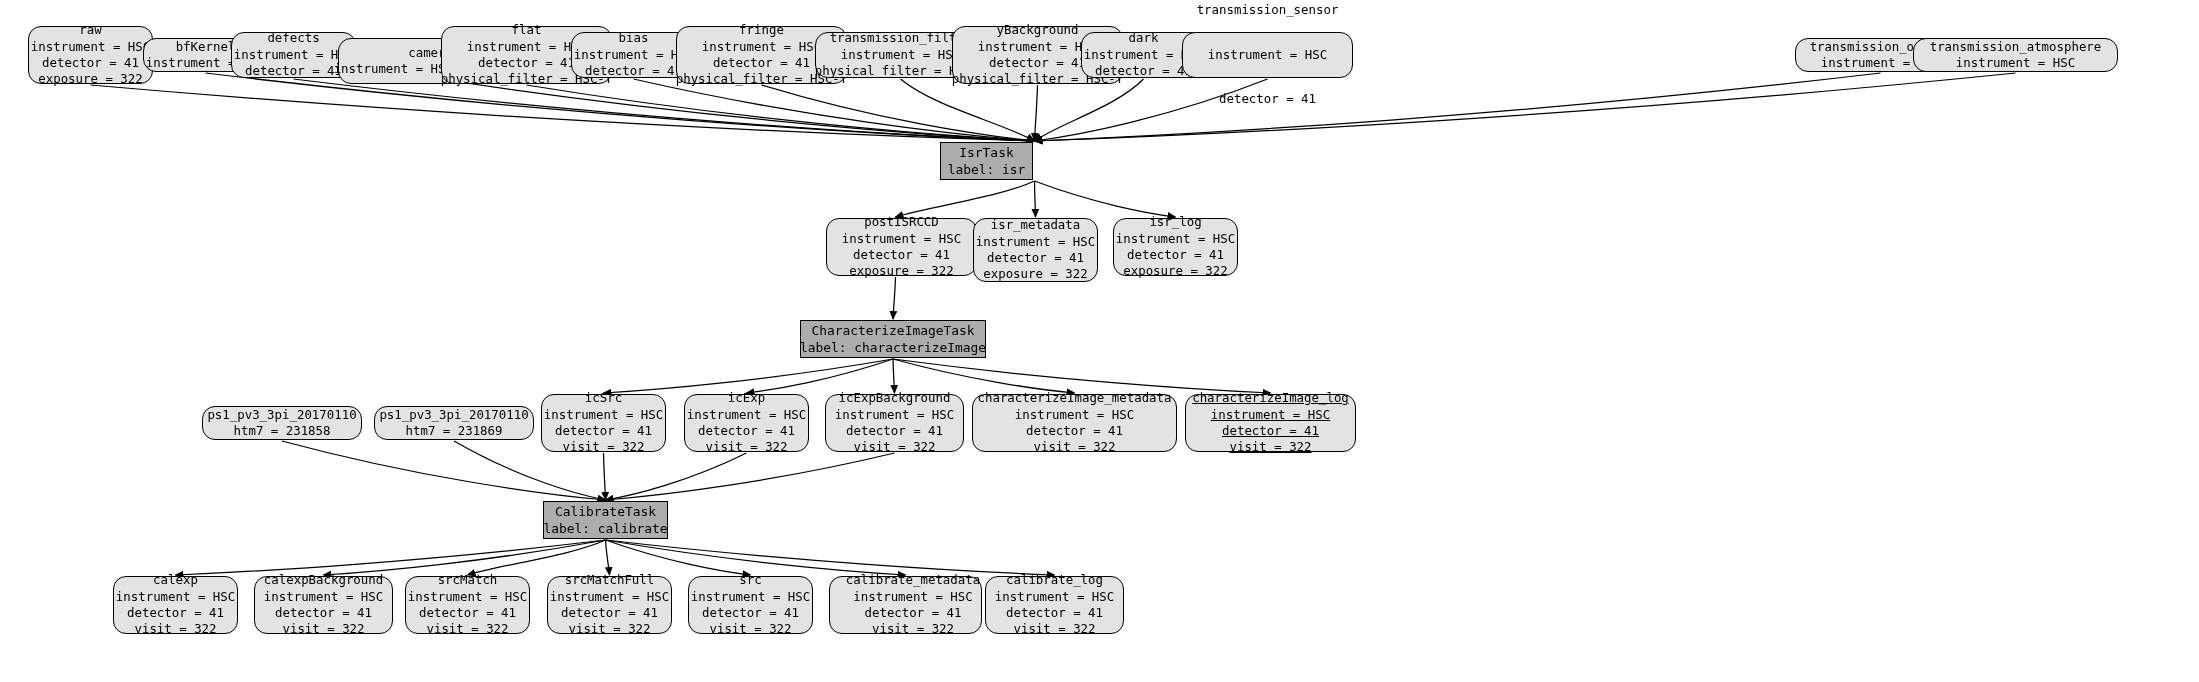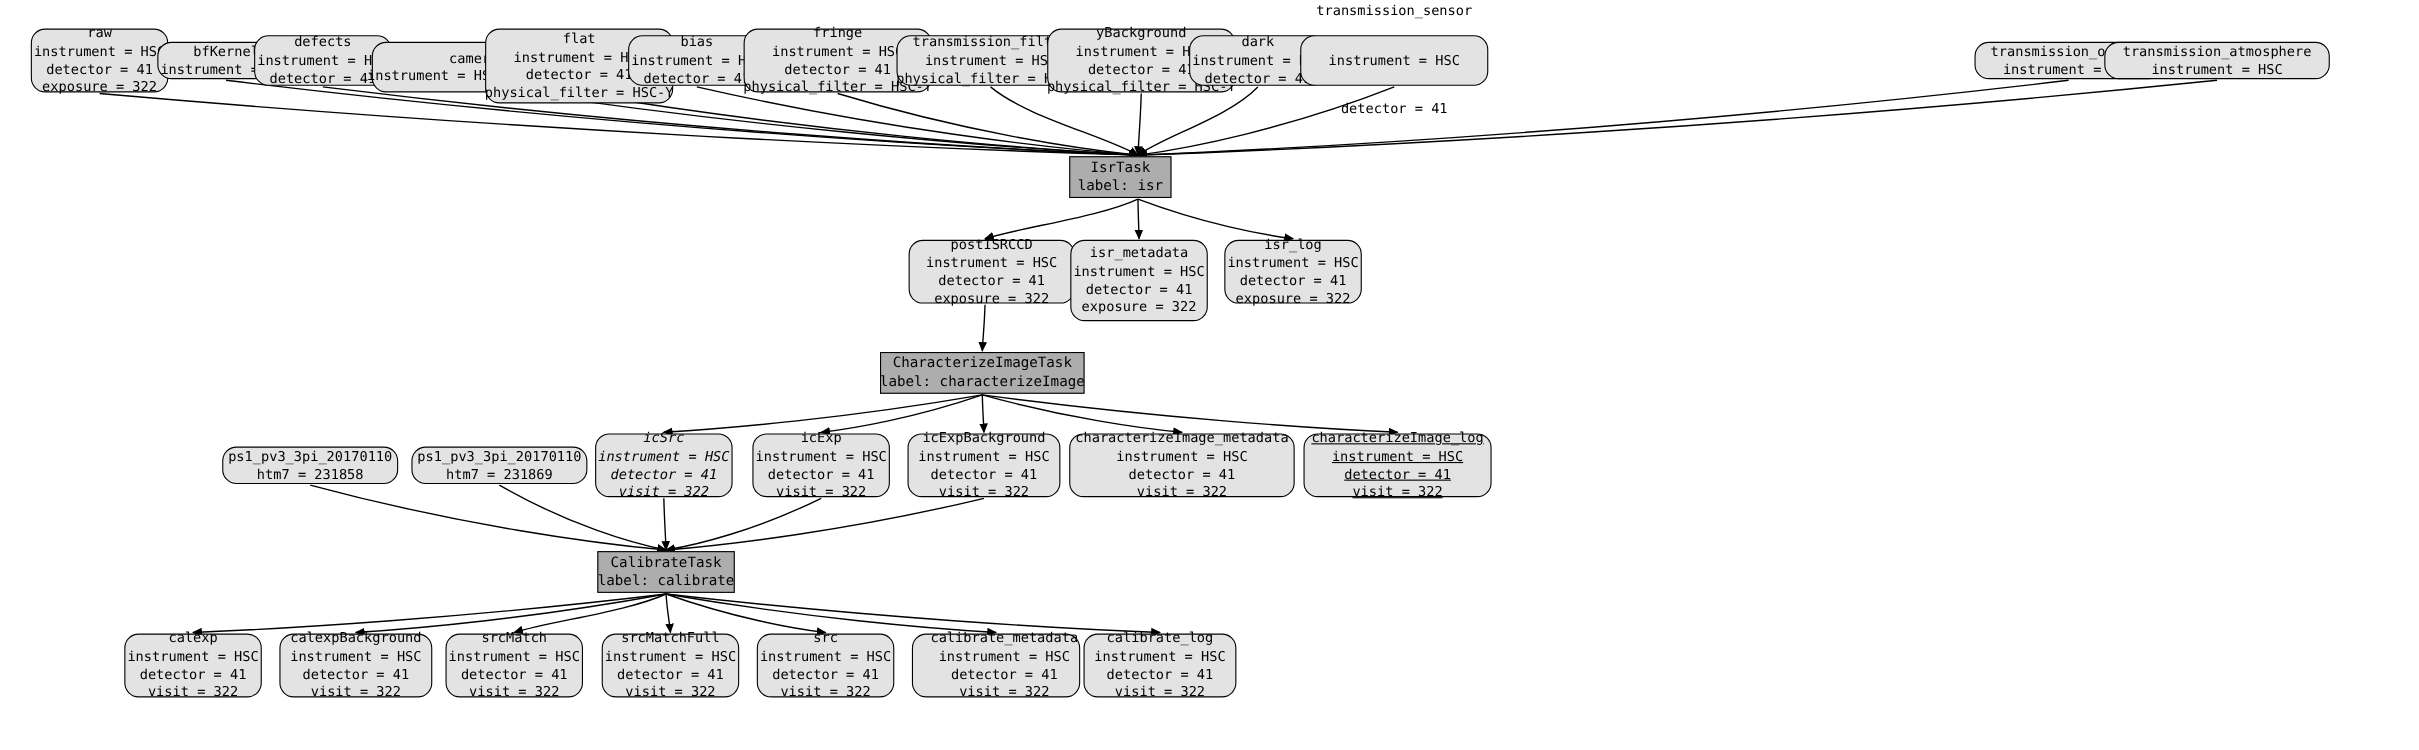--- a/index.html
+++ b/index.html
@@ -82,35 +82,35 @@
         <path d="M605.5,540 C666.4,561.7 721.5,571.5 750.5,575" marker-end="url(#ah)"></path>
         <path d="M605.5,540 C731.5,561.7 845.5,571.5 905.5,575" marker-end="url(#ah)"></path>
         <path d="M605.5,540 C794.0799999999999,561.7 964.7,571.5 1054.5,575" marker-end="url(#ah)"></path>
       </g>
   </svg>
   <div id="node-layer">
       <div class="node dataset" style="left: 28px; top: 26px; width: 125px; height: 58px;"><span class="ttl">raw</span><span class="kv">instrument = HSC</span><span class="kv">detector = 41</span><span class="kv">exposure = 322</span></div>
       <div class="node dataset" style="left: 143px; top: 38px; width: 125px; height: 34px;"><span class="ttl">bfKernel</span><span class="kv">instrument = HSC</span></div>
       <div class="node dataset" style="left: 231px; top: 32px; width: 125px; height: 46px;"><span class="ttl">defects</span><span class="kv">instrument = HSC</span><span class="kv">detector = 41</span></div>
       <div class="node dataset" style="left: 338px; top: 38px; width: 125px; height: 46px; align-items: flex-end;"><span class="ttl">camera</span><span class="kv">instrument = HSC</span></div>
-      <div class="node dataset" style="left: 441px; top: 26px; width: 171px; height: 68px;"><span class="ttl">flat</span><span class="kv">instrument = HSC</span><span class="kv">detector = 41</span><span class="kv">physical_filter = HSC-Y</span></div>
+      <div class="node dataset" style="left: 441px; top: 26px; width: 171px; height: 58px;"><span class="ttl">flat</span><span class="kv">instrument = HSC</span><span class="kv">detector = 41</span><span class="kv">physical_filter = HSC-Y</span></div>
       <div class="node dataset" style="left: 571px; top: 32px; width: 125px; height: 46px;"><span class="ttl">bias</span><span class="kv">instrument = HSC</span><span class="kv">detector = 41</span></div>
       <div class="node dataset" style="left: 676px; top: 26px; width: 171px; height: 58px;"><span class="ttl">fringe</span><span class="kv">instrument = HSC</span><span class="kv">detector = 41</span><span class="kv">physical_filter = HSC-Y</span></div>
       <div class="node dataset" style="left: 815px; top: 32px; width: 171px; height: 46px;"><span class="ttl">transmission_filter</span><span class="kv">instrument = HSC</span><span class="kv">physical_filter = HSC-Y</span></div>
       <div class="node dataset" style="left: 952px; top: 26px; width: 171px; height: 58px;"><span class="ttl">yBackground</span><span class="kv">instrument = HSC</span><span class="kv">detector = 41</span><span class="kv">physical_filter = HSC-Y</span></div>
       <div class="node dataset" style="left: 1081px; top: 32px; width: 125px; height: 46px;"><span class="ttl">dark</span><span class="kv">instrument = HSC</span><span class="kv">detector = 41</span></div>
       <div class="node dataset" style="left: 1182px; top: 32px; width: 171px; height: 46px; gap: 28px;"><span class="ttl">transmission_sensor</span><span class="kv">instrument = HSC</span><span class="kv">detector = 41</span></div>
       <div class="node dataset" style="left: 1795px; top: 38px; width: 171px; height: 34px;"><span class="ttl">transmission_optics</span><span class="kv">instrument = HSC</span></div>
       <div class="node dataset" style="left: 1913px; top: 38px; width: 205px; height: 34px;"><span class="ttl">transmission_atmosphere</span><span class="kv">instrument = HSC</span></div>
-      <div class="node task" style="left: 972px; top: 142px; width: 93px; height: 38px;"><span class="ttl">IsrTask</span><span class="kv">label: isr</span></div>
+      <div class="node task" style="left: 940px; top: 142px; width: 93px; height: 38px;"><span class="ttl">IsrTask</span><span class="kv">label: isr</span></div>
       <div class="node dataset" style="left: 826px; top: 218px; width: 151px; height: 58px;"><span class="ttl">postISRCCD</span><span class="kv">instrument = HSC</span><span class="kv">detector = 41</span><span class="kv">exposure = 322</span></div>
-      <div class="node dataset" style="left: 973px; top: 218px; width: 125px; height: 74px;"><span class="ttl">isr_metadata</span><span class="kv">instrument = HSC</span><span class="kv">detector = 41</span><span class="kv">exposure = 322</span></div>
+      <div class="node dataset" style="left: 973px; top: 218px; width: 125px; height: 64px;"><span class="ttl">isr_metadata</span><span class="kv">instrument = HSC</span><span class="kv">detector = 41</span><span class="kv">exposure = 322</span></div>
       <div class="node dataset" style="left: 1113px; top: 218px; width: 125px; height: 58px;"><span class="ttl">isr_log</span><span class="kv">instrument = HSC</span><span class="kv">detector = 41</span><span class="kv">exposure = 322</span></div>
       <div class="node task" style="left: 800px; top: 320px; width: 186px; height: 38px;"><span class="ttl">CharacterizeImageTask</span><span class="kv">label: characterizeImage</span></div>
-      <div class="node dataset" style="left: 541px; top: 394px; width: 125px; height: 58px; font-style: italic;"><span class="ttl">icSrc</span><span class="kv">instrument = HSC</span><span class="kv">detector = 41</span><span class="kv">visit = 322</span></div>
+      <div class="node dataset" style="left: 541px; top: 394px; width: 125px; height: 58px;"><span class="ttl">icSrc</span><span class="kv">instrument = HSC</span><span class="kv">detector = 41</span><span class="kv">visit = 322</span></div>
       <div class="node dataset" style="left: 684px; top: 394px; width: 125px; height: 58px;"><span class="ttl">icExp</span><span class="kv">instrument = HSC</span><span class="kv">detector = 41</span><span class="kv">visit = 322</span></div>
       <div class="node dataset" style="left: 825px; top: 394px; width: 139px; height: 58px;"><span class="ttl">icExpBackground</span><span class="kv">instrument = HSC</span><span class="kv">detector = 41</span><span class="kv">visit = 322</span></div>
       <div class="node dataset" style="left: 972px; top: 394px; width: 205px; height: 58px;"><span class="ttl">characterizeImage_metadata</span><span class="kv">instrument = HSC</span><span class="kv">detector = 41</span><span class="kv">visit = 322</span></div>
       <div class="node dataset" style="left: 1185px; top: 394px; width: 171px; height: 58px; text-decoration: underline;"><span class="ttl">characterizeImage_log</span><span class="kv">instrument = HSC</span><span class="kv">detector = 41</span><span class="kv">visit = 322</span></div>
       <div class="node dataset" style="left: 202px; top: 406px; width: 160px; height: 34px;"><span class="ttl">ps1_pv3_3pi_20170110</span><span class="kv">htm7 = 231858</span></div>
       <div class="node dataset" style="left: 374px; top: 406px; width: 160px; height: 34px;"><span class="ttl">ps1_pv3_3pi_20170110</span><span class="kv">htm7 = 231869</span></div>
       <div class="node task" style="left: 543px; top: 501px; width: 125px; height: 38px;"><span class="ttl">CalibrateTask</span><span class="kv">label: calibrate</span></div>
       <div class="node dataset" style="left: 113px; top: 576px; width: 125px; height: 58px;"><span class="ttl">calexp</span><span class="kv">instrument = HSC</span><span class="kv">detector = 41</span><span class="kv">visit = 322</span></div>
       <div class="node dataset" style="left: 254px; top: 576px; width: 139px; height: 58px;"><span class="ttl">calexpBackground</span><span class="kv">instrument = HSC</span><span class="kv">detector = 41</span><span class="kv">visit = 322</span></div>
       <div class="node dataset" style="left: 405px; top: 576px; width: 125px; height: 58px;"><span class="ttl">srcMatch</span><span class="kv">instrument = HSC</span><span class="kv">detector = 41</span><span class="kv">visit = 322</span></div>

